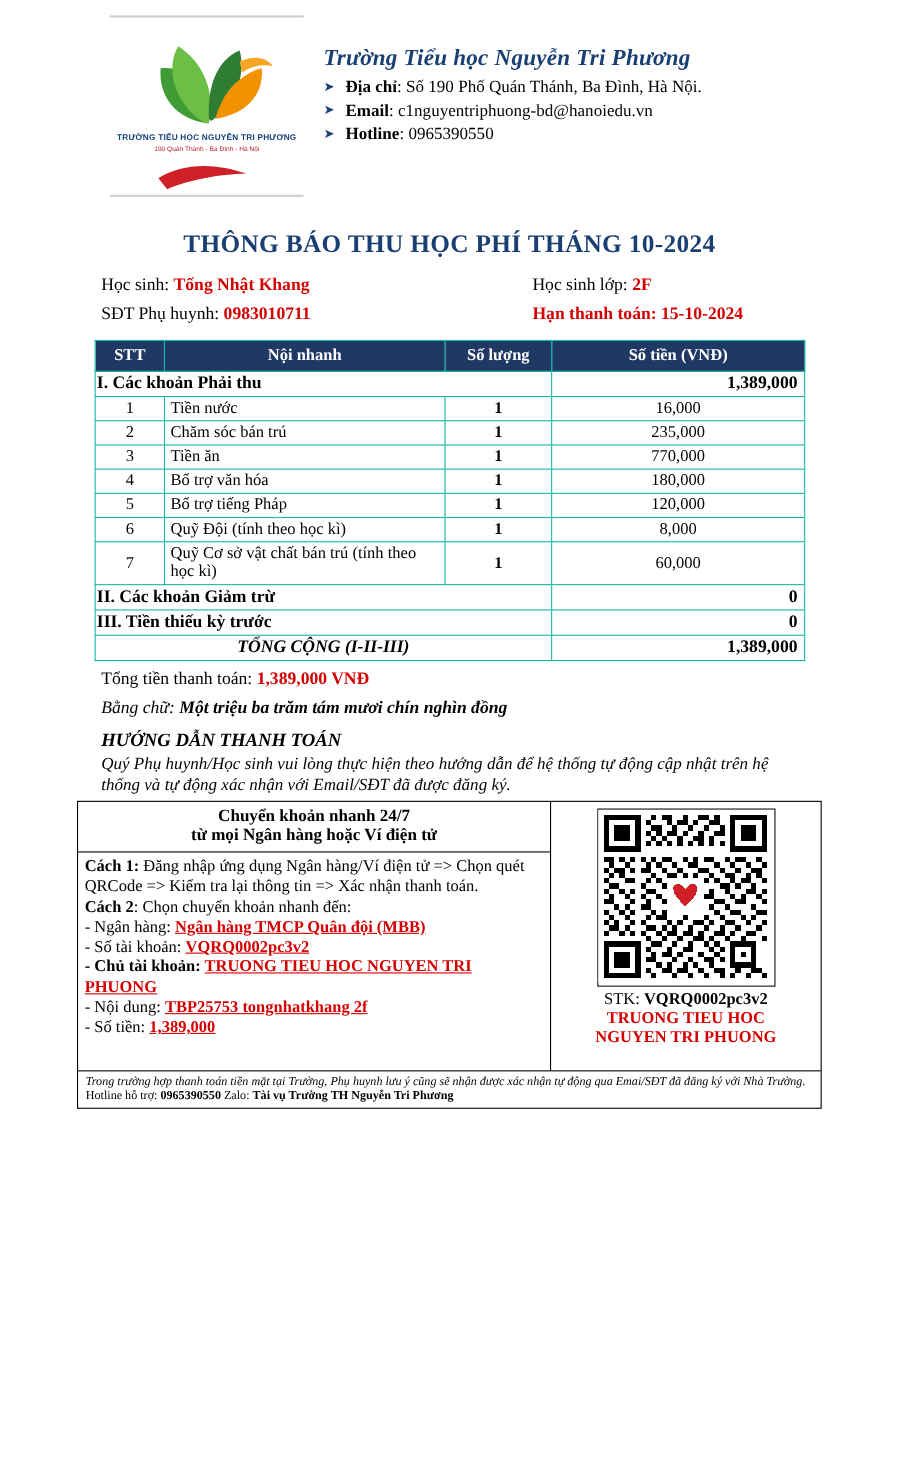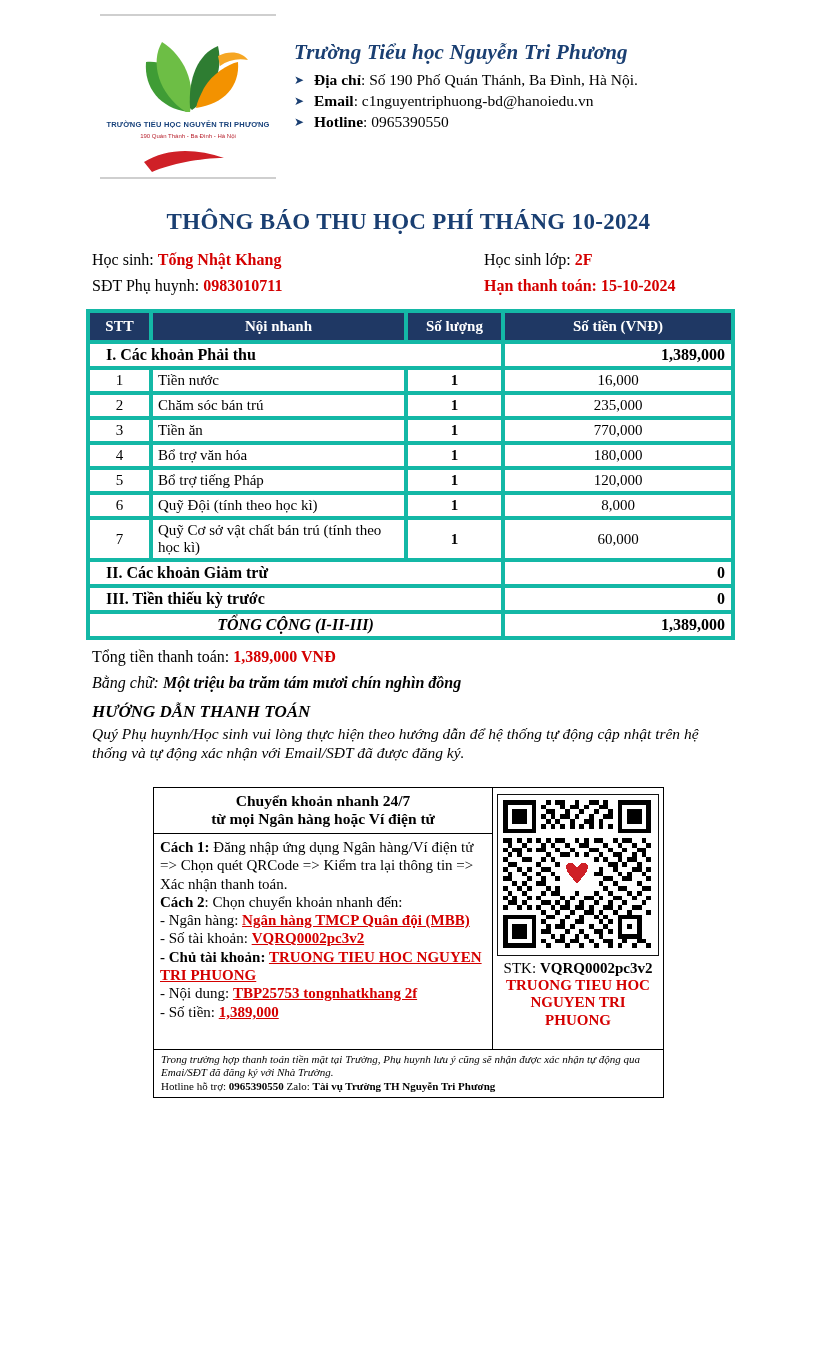--- a/index.html
+++ b/index.html
@@ -122,21 +122,21 @@
     margin: 14px auto 0 auto;
     padding-left: 0px;
   }
   table.fee {
     border-collapse: collapse;
     width: 645px;
     font-size: 15px;
     table-layout: fixed;
   }
   table.fee th, table.fee td {
-    border: 4px solid #14b8a6;
+    border: 1px solid #14b8a6;
     padding: 2px 5px;
     vertical-align: middle;
   }
   table.fee thead th {
     background: #1f3864;
     color: #ffffff;
     font-weight: bold;
     text-align: center;
     font-size: 15px;
     padding: 5px 4px;
@@ -146,21 +146,21 @@
   col.c-sl  { width: 97px; }
   col.c-amt { width: 230px; }
 
   td.stt { text-align: center; }
   td.sl  { text-align: center; font-weight: bold; }
   td.amt { text-align: center; }
   tr.section td {
     font-weight: bold;
     font-size: 16px;
   }
-  tr.section td.sec-name { padding-left: 16px; }
+  tr.section td.sec-name { padding-left: 1px; }
   tr.section td.sec-amt  { text-align: right; padding-right: 6px; }
   tr.total td {
     font-weight: bold;
     font-style: italic;
     font-size: 16px;
     text-align: center;
   }
   tr.total td.total-amt {
     text-align: right;
     font-style: normal;
@@ -186,22 +186,22 @@
   .guide-text {
     font-style: italic;
     font-size: 15.5px;
     line-height: 1.25;
     margin-top: 2px;
     width: 640px;
   }
 
   
   .pay-wrap {
-    width: 511px;
-    margin: 24px auto 0 auto;
+    width: 677px;
+    margin: 4px auto 0 auto;
     border: 1px solid #000;
     box-sizing: border-box;
   }
   .pay-top {
     display: flex;
     align-items: stretch;
   }
   .pay-left {
     width: 430px;
     box-sizing: border-box;

